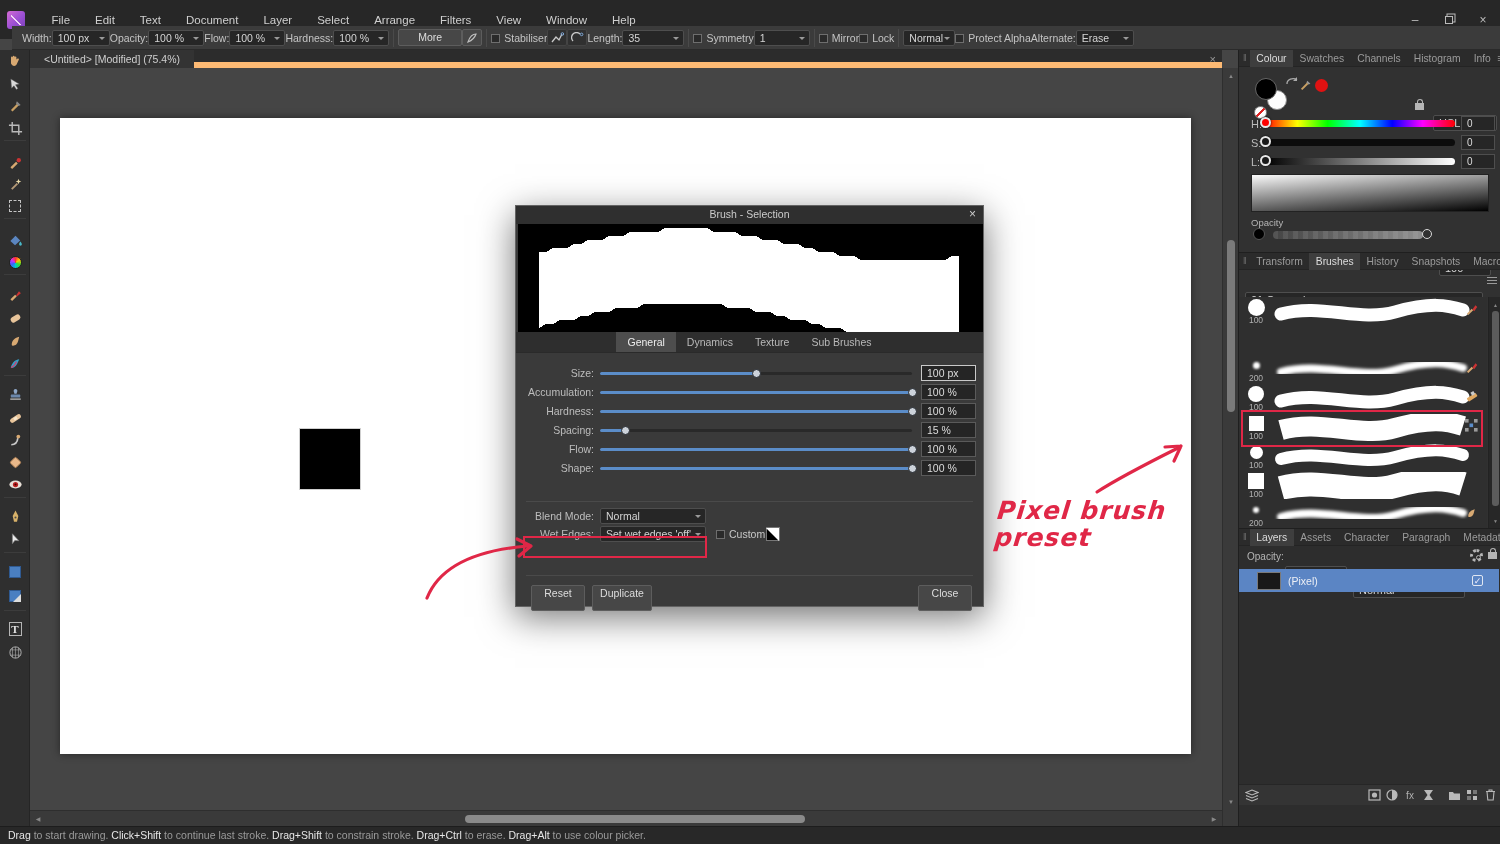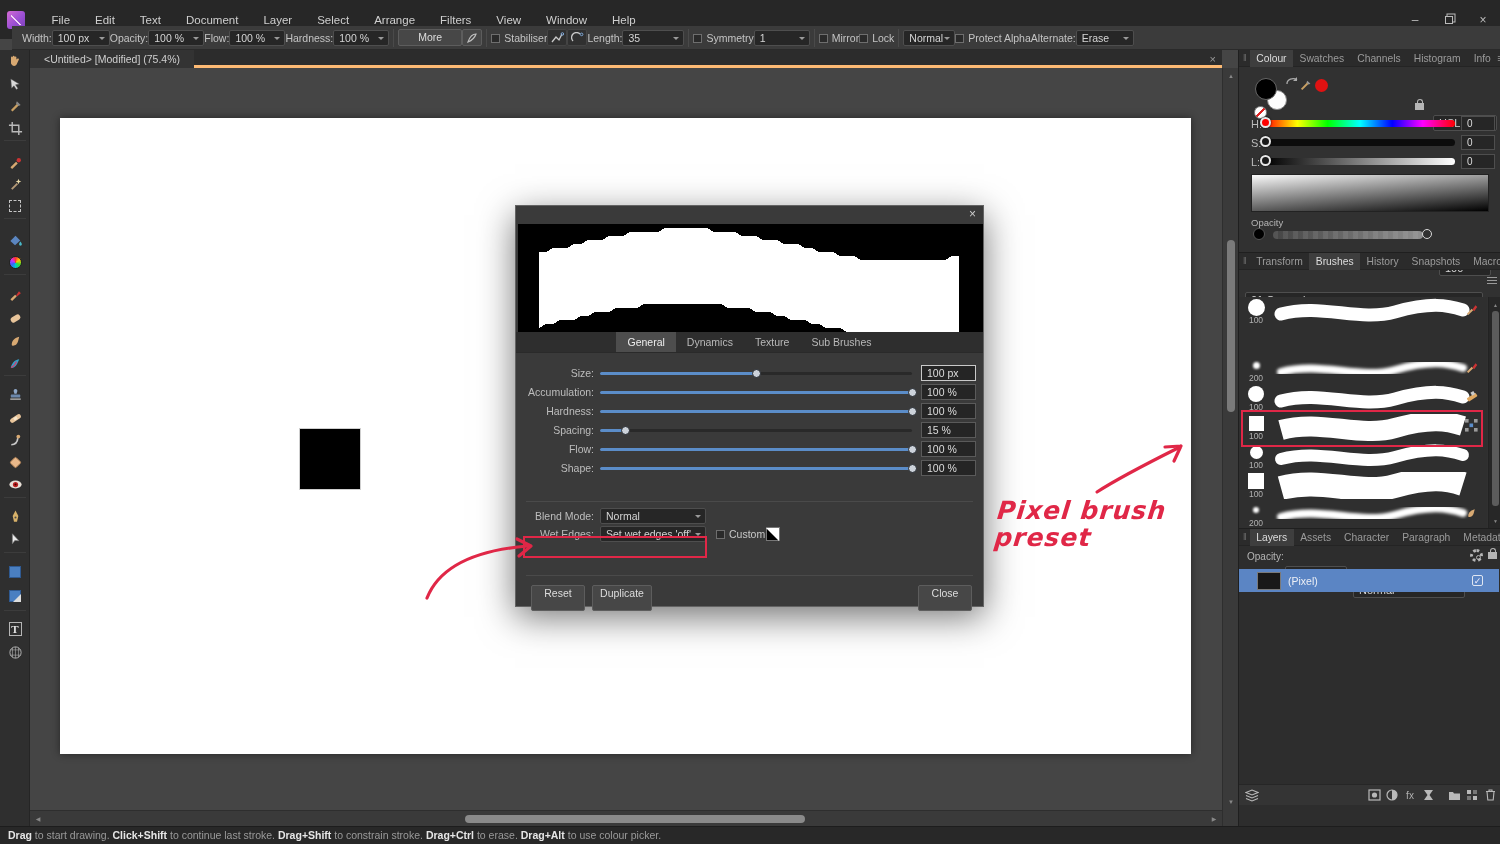--- a/index.html
+++ b/index.html
@@ -27,21 +27,21 @@
          height:16px;line-height:14px;padding:0 14px 0 5px;overflow:hidden}
   .combo:after{content:"";position:absolute;right:4px;top:6px;border:3.5px solid transparent;border-top-color:#9a9a9a}
   .cb{display:inline-block;width:9px;height:9px;background:#2a2a2a;border:1px solid #6e6e6e;vertical-align:-1px;margin-right:4px}
   .vsep{width:1px;height:18px;background:#2c2c2c;border-right:1px solid #4a4a4a;margin:0 4px}
   .btn{background:#474747;border:1px solid #5d5d5d;border-radius:2px;color:#ddd;text-align:center}
   #more-btn{width:64px;height:17px;line-height:15px}
   .iconbtn{width:20px;height:17px;background:#474747;border:1px solid #5d5d5d;border-radius:2px;display:flex;align-items:center;justify-content:center}
   .iconbtn.flat{background:#303030;border-color:#444}
 
   
-  #tabbar{position:absolute;left:30px;top:50px;width:1192px;height:18px;background:#2c2c2c;border-bottom:3px solid #fdba74}
+  #tabbar{position:absolute;left:30px;top:50px;width:1192px;height:18px;background:#2c2c2c;border-bottom:6px solid #fdba74}
   #doc-tab{position:absolute;left:0;top:0;height:18px;padding:0 14px;line-height:18px;background:#333;color:#cfcfcf;font-size:10.5px}
   #tab-close{position:absolute;right:6px;top:0;line-height:18px;color:#999;font-size:11px}
 
   
   #tools{position:absolute;left:0;top:50px;width:30px;height:776px;background:#2f2f2f;border-right:1px solid #252525}
   .tool{position:absolute;left:4px;width:22px;height:22px;display:flex;align-items:center;justify-content:center}
   .tdiv{position:absolute;left:4px;width:22px;height:1px;background:#242424;border-bottom:1px solid #3c3c3c}
   .bluesq{width:12px;height:12px;background:#4a7fc1;border:1px solid #2f5a92}
   .bluesq.corner{position:relative}
   .bluesq.corner:after{content:"";position:absolute;right:-1px;bottom:-1px;border:4px solid transparent;border-right-color:#ddd;border-bottom-color:#ddd}
@@ -112,21 +112,21 @@
   .gear{width:13px;height:13px;border-radius:50%;border:3px dotted #b5b5b5;position:relative}
   .gear:after{content:"";position:absolute;left:3px;top:3px;width:3px;height:3px;border-radius:50%;border:1px solid #b5b5b5}
   .lock{width:9px;height:7px;background:#b5b5b5;position:relative;margin-top:5px}
   .lock:before{content:"";position:absolute;left:1.5px;top:-4px;width:4px;height:4px;border:1.5px solid #b5b5b5;border-bottom:none;border-radius:3px 3px 0 0}
   #layers-bottom{position:absolute;left:0;bottom:21px;width:262px;height:21px;background:#343434;border-top:1px solid #262626;display:flex;align-items:center}
   .lbicon{color:#b0b0b0;font-size:11px;display:flex;align-items:center;justify-content:center;width:18px;height:18px}
 
   
   #statusbar{position:absolute;left:0;top:826px;width:1500px;height:18px;background:#282828;border-top:1px solid #1d1d1d;
              line-height:17px;padding-left:8px;font-size:10.5px;color:#9a9a9a}
-  #statusbar .b{font-weight:bold;color:#e6e6e6}
+  #statusbar .b{font-weight:normal;color:#e6e6e6}
 
   
   .annobox{position:absolute;border:2px solid #e02747;z-index:40;pointer-events:none}
   #anno-svg{position:absolute;left:0;top:0;z-index:41;pointer-events:none}
   #anno-text{position:absolute;left:996px;top:497px;width:175px;z-index:41;color:#e02747;
              font-style:italic;font-weight:600;font-size:25px;line-height:27px;letter-spacing:1px;
              transform:skewX(-6deg);font-family:"DejaVu Sans",sans-serif;pointer-events:none}
 </style>
 </head>
 <body>
@@ -348,20 +348,21 @@
       <div id="hthumb"></div>
     </div>
   </div>
   <div id="vscroll">
     <div class="scr-arrow" style="top:0">▲</div>
     <div class="scr-arrow" style="bottom:16px">▼</div>
     <div id="vthumb"></div>
   </div>
 
   <div id="dialog">
+    <div id="dlg-title">Brush - Selection</div>
     <div id="dlg-close">×</div>
     <div id="dlg-preview">
       <svg id="wave" width="465" height="108" viewBox="0 0 465 108" shape-rendering="crispEdges">
           <polygon points="21,28 28,28 35,24 42,24 49,24 56,20 63,20 70,16 77,16 84,16 91,12 98,12 105,12 112,8 119,8 126,8 133,8 140,8 147,4 154,4 161,4 168,4 175,4 182,4 189,4 196,8 203,8 210,8 217,8 224,12 231,12 238,12 245,16 252,16 259,16 266,20 273,20 280,20 287,24 294,24 301,28 308,28 315,28 322,32 329,32 336,32 343,36 350,36 357,36 364,36 371,36 378,36 385,36 392,36 399,36 406,36 413,36 420,36 427,36 434,32 441,32 441,108 434,108 427,108 420,108 413,108 406,112 399,112 392,112 385,112 378,112 371,112 364,112 357,108 350,108 343,108 336,108 329,108 322,104 315,104 308,104 301,100 294,100 287,96 280,96 273,96 266,92 259,92 252,88 245,88 238,88 231,84 224,84 217,84 210,84 203,80 196,80 189,80 182,80 175,80 168,80 161,80 154,80 147,80 140,80 133,80 126,80 119,84 112,84 105,84 98,84 91,88 84,88 77,88 70,92 63,92 56,96 49,96 42,96 35,100 28,100 21,104" fill="#fff"></polygon>
         </svg>
     </div>
     <div id="dlg-tabs">
       <div class="dtab active">General</div>
       <div class="dtab">Dynamics</div>
       <div class="dtab">Texture</div>

